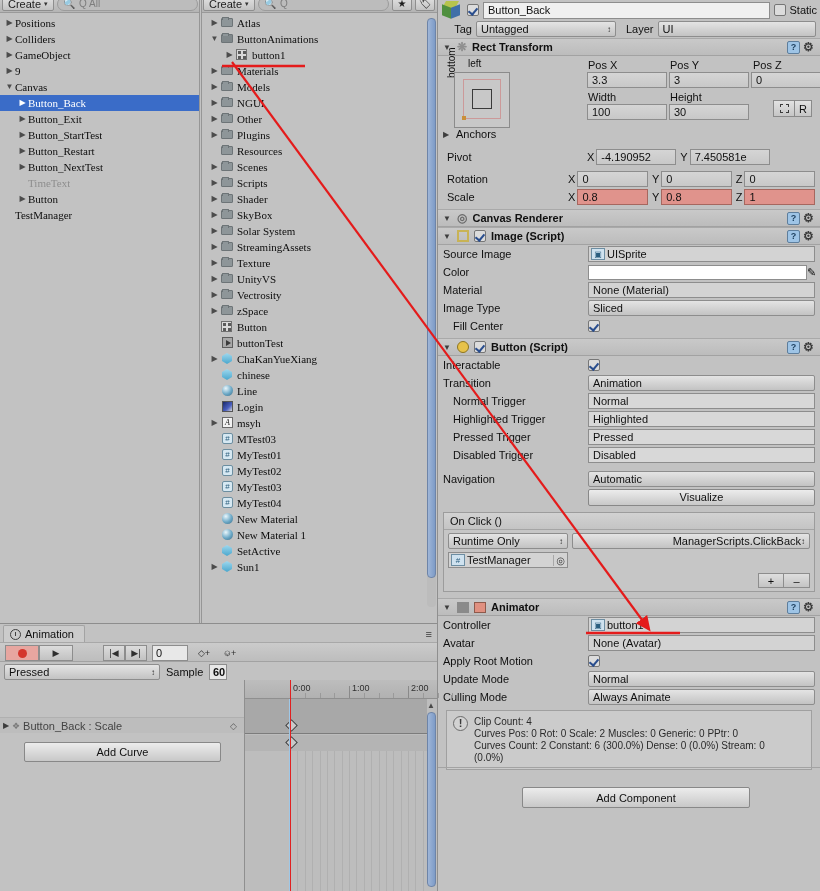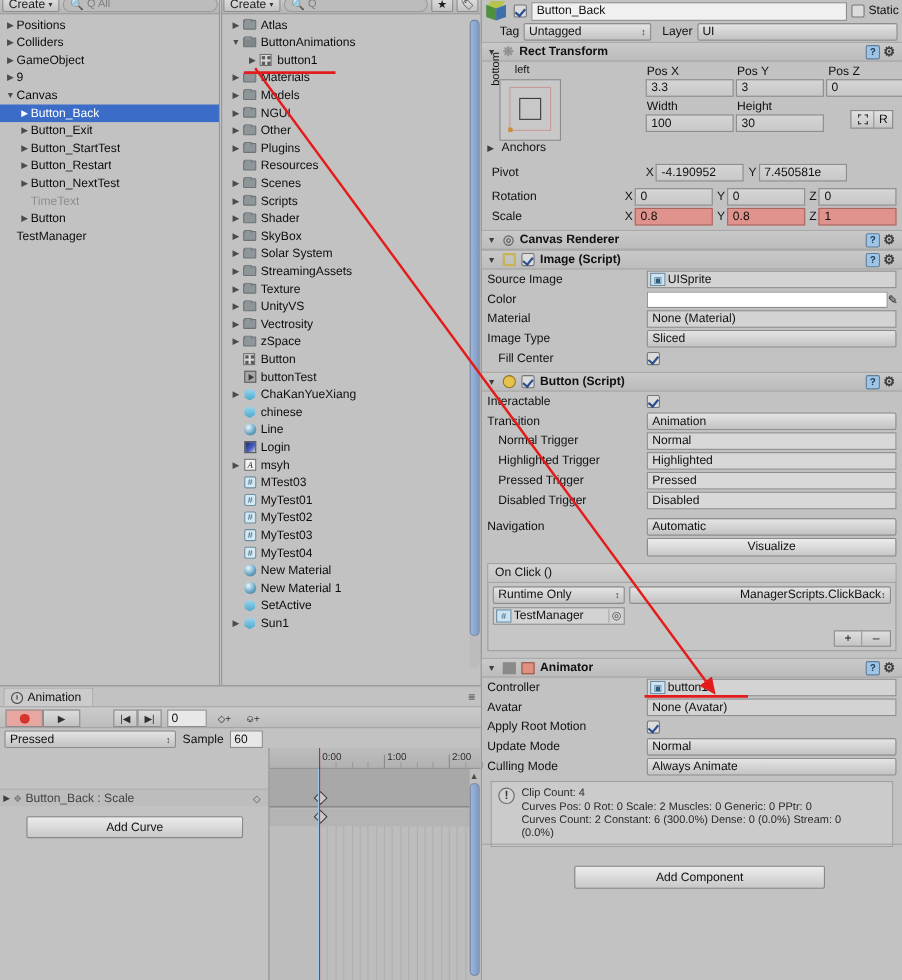--- a/index.html
+++ b/index.html
@@ -44,21 +44,21 @@
   .row.sel { background: #3a6cc8; color: #ffffff; }
   .row.dim { color: #8e8e8e; }
   .arrow {
     width: 11px; flex: 0 0 11px; text-align: center; font-size: 8px;
     color: #4c4c4c; line-height: 1;
   }
   .arrow.open { color: #4c4c4c; }
   .arrow.blank { visibility: hidden; }
   .row.sel .arrow { color: #ffffff; }
   .ico { width: 14px; flex: 0 0 14px; height: 12px; margin-right: 3px; position: relative; }
-  .lbl { overflow: hidden; text-overflow: clip; }
+  .lbl { overflow: hidden; text-overflow: clip; font-family: Liberation Serif, serif; }
 
   
   .ico-folder {
     position:absolute; left:1px; top:1px; width:12px; height:9px;
     background:#8e9699; border:1px solid #6d7477; border-radius:1px;
   }
   .ico-folder:after{
     content:""; position:absolute; left:0; top:-2px; width:5px; height:2px;
     background:#8e9699; border:1px solid #6d7477; border-bottom:none;
     border-radius:1px 1px 0 0;
@@ -580,21 +580,21 @@
         <span>Button_Back</span>
       </div>
       <div class="statictog">
         <span class="chk"></span>
         <span>Static</span>
       </div>
     </div>
 
     <div class="taglayer">
       <span style="width:30px;text-align:right;">Tag</span>
-      <div class="dropdown" style="width:116px;">
+      <div class="dropdown" style="width:140px;">
         <span>Untagged</span>
         <span class="dd-ar">↕</span>
       </div>
       <span style="margin-left:6px;">Layer</span>
       <div class="dropdown" style="flex:1;text-align:center;">
         <span>UI</span>
       </div>
     </div>
 
     <div class="comp-head">
@@ -921,21 +921,21 @@
         <span>⎉+</span>
       </div>
     </div>
 
     <div style="position:relative;height:19px;">
       <div class="dropdown" style="position:absolute;left:4px;top:2px;width:156px;">
         <span>Pressed</span>
         <span class="dd-ar">↕</span>
       </div>
       <span style="position:absolute;left:166px;top:4px;font-size:11px;">Sample</span>
-      <div class="numfield" style="position:absolute;left:209px;top:2px;width:30px;">
+      <div class="numfield" style="position:absolute;left:209px;top:2px;width:18px;font-weight:bold;">
         <span>60</span>
       </div>
     </div>
 
     <div style="position:absolute;left:0;top:75px;width:245px;bottom:0;background:#c2c2c2;">
       <div style="height:18px;background:#c2c2c2;"></div>
       <div class="curverow">
         <span class="foldout" style="margin-left:3px;">▶</span>
         <span style="font-size:9px;color:#7a7a7a;margin-right:3px;">❖</span>
         <span>Button_Back : Scale</span>

